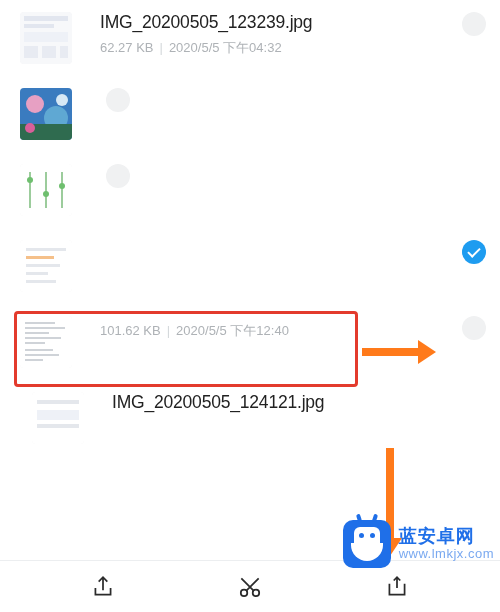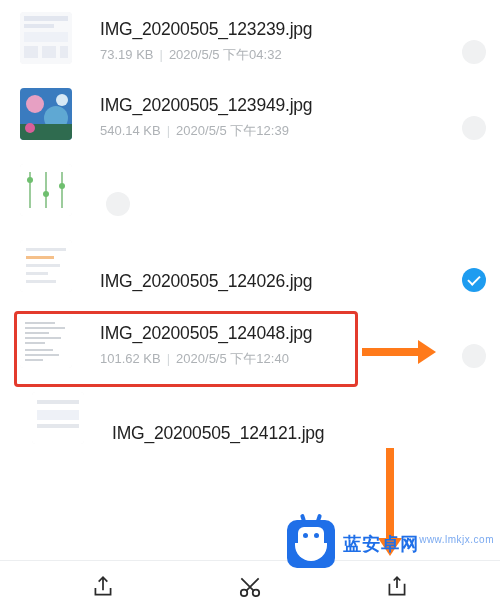--- a/index.html
+++ b/index.html
@@ -1,18 +1,18 @@
 <!DOCTYPE html>
 <html><head>
 <meta charset="utf-8">
 <style>
   * { box-sizing: border-box; margin: 0; padding: 0; }
   html, body { width: 500px; height: 612px; font-family: -apple-system, "Helvetica Neue", Arial, sans-serif; background: #fff; overflow: hidden; }
   .list { width: 100%; }
-  .row { display: flex; align-items: flex-end; padding: 12px 14px 12px 20px; position: relative; }
+  .row { display: flex; align-items: flex-start; padding: 12px 14px 12px 20px; position: relative; }
   .thumb { width: 52px; height: 52px; border-radius: 4px; background: #f5f5f5; flex: 0 0 52px; margin-right: 28px; overflow: hidden; display: flex; align-items: center; justify-content: center; }
   .thumb svg { width: 100%; height: 100%; }
   .meta { flex: 1 1 auto; min-width: 0; }
   .fname { font-size: 17.5px; color: #222; font-weight: 500; letter-spacing: -0.2px; white-space: nowrap; overflow: hidden; text-overflow: ellipsis; }
   .sub { font-size: 13px; color: #aeb2b6; margin-top: 6px; }
   .sub .sep { margin: 0 6px; color: #d4d8db; }
   .radio { width: 24px; height: 24px; border-radius: 50%; background: #f0f1f2; flex: 0 0 24px; margin-left: 6px; }
   .radio.selected { background: #1e9cf0; display: flex; align-items: center; justify-content: center; }
   .radio.selected::after { content: ""; width: 10px; height: 5px; border-left: 2.5px solid #fff; border-bottom: 2.5px solid #fff; transform: rotate(-45deg) translate(1px,-1px); }
 
@@ -32,23 +32,23 @@
   .watermark { position: absolute; right: 6px; bottom: 44px; display: flex; align-items: center; gap: 8px; pointer-events: none; }
   .wm-badge { width: 48px; height: 48px; border-radius: 10px; background: #1f6fe8; position: relative; }
   .wm-badge::before { content: ""; position: absolute; left: 11px; top: 7px; width: 26px; height: 18px; border-radius: 6px 6px 0 0; background: #fff; }
   .wm-badge::after { content: ""; position: absolute; left: 8px; top: 23px; width: 32px; height: 18px; border-radius: 0 0 16px 16px; background: #fff; }
   .wm-eyes { position: absolute; left: 16px; top: 13px; width: 16px; height: 6px; }
   .wm-eyes::before, .wm-eyes::after { content: ""; position: absolute; top: 0; width: 5px; height: 5px; border-radius: 50%; background: #1f6fe8; }
   .wm-eyes::before { left: 0; } .wm-eyes::after { right: 0; }
   .wm-ant { position: absolute; top: -6px; width: 4px; height: 8px; background: #1f6fe8; border-radius: 2px; }
   .wm-ant.l { left: 14px; transform: rotate(-18deg); }
   .wm-ant.r { right: 14px; transform: rotate(18deg); }
-  .wm-text { display: flex; flex-direction: row; line-height: 1.15; }
+  .wm-text { display: flex; flex-direction: column; line-height: 1.15; }
   .wm-text .t1 { font-size: 18px; font-weight: 700; color: #1f6fe8; letter-spacing: 1px; }
-  .wm-text .t2 { font-size: 10px; color: #7aa9f0; letter-spacing: 0.5px; }
+  .wm-text .t2 { font-size: 13px; color: #7aa9f0; letter-spacing: 0.5px; }
 
   .last-row { padding-bottom: 70px; padding-left: 32px; }
 </style>
 </head>
 <body>
 
 <div class="list">
 
   <div class="row">
     <div class="thumb">
@@ -57,39 +57,35 @@
           <rect x="4" y="4" width="44" height="5" fill="#e2e6ef"></rect>
           <rect x="4" y="12" width="30" height="4" fill="#e2e6ef"></rect>
           <rect x="4" y="20" width="44" height="10" fill="#eef1f7"></rect>
           <rect x="4" y="34" width="14" height="12" fill="#e8ebf2"></rect>
           <rect x="22" y="34" width="14" height="12" fill="#e8ebf2"></rect>
           <rect x="40" y="34" width="8" height="12" fill="#e8ebf2"></rect>
         </svg>
     </div>
     <div class="meta">
       <div class="fname">IMG_20200505_123239.jpg</div>
-      <div class="sub"><span>73.19 KB</span><span class="sep">|</span><span>2020/5/5 下午04:32</span></div>
+      <div class="sub"><span>62.27 KB</span><span class="sep">|</span><span>2020/5/5 下午04:32</span></div>
     </div>
     <div class="radio"></div>
   </div>
 
   <div class="row">
     <div class="thumb">
       <svg viewBox="0 0 52 52">
           <rect width="52" height="52" fill="#3a7bbf"></rect>
           <circle cx="15" cy="16" r="9" fill="#e7a0c3"></circle>
           <circle cx="36" cy="30" r="12" fill="#5fa8d3"></circle>
           <rect x="0" y="36" width="52" height="16" fill="#2f6b4f"></rect>
           <circle cx="10" cy="40" r="5" fill="#d95f9a"></circle>
           <circle cx="42" cy="12" r="6" fill="#d7e8f5"></circle>
         </svg>
-    </div>
-    <div class="meta">
-      <div class="fname">IMG_20200505_123949.jpg</div>
-      <div class="sub"><span>540.14 KB</span><span class="sep">|</span><span>2020/5/5 下午12:39</span></div>
     </div>
     <div class="radio"></div>
   </div>
 
   <div class="row">
     <div class="thumb">
       <svg viewBox="0 0 52 52">
           <rect width="52" height="52" fill="#ffffff"></rect>
           <line x1="10" y1="8" x2="10" y2="44" stroke="#9ccc9c" stroke-width="2"></line>
           <line x1="26" y1="8" x2="26" y2="44" stroke="#9ccc9c" stroke-width="2"></line>
@@ -107,41 +103,39 @@
       <svg viewBox="0 0 52 52">
           <rect width="52" height="52" fill="#ffffff"></rect>
           <rect x="6" y="8" width="40" height="3" fill="#e4e7ec"></rect>
           <rect x="6" y="16" width="28" height="3" fill="#f5c08a"></rect>
           <rect x="6" y="24" width="34" height="3" fill="#e4e7ec"></rect>
           <rect x="6" y="32" width="22" height="3" fill="#e4e7ec"></rect>
           <rect x="6" y="40" width="30" height="3" fill="#e4e7ec"></rect>
         </svg>
     </div>
     <div class="meta">
-      <div class="fname">IMG_20200505_124026.jpg</div>
     </div>
     <div class="radio selected"></div>
   </div>
 
   <div class="row">
     <div class="thumb">
       <svg viewBox="0 0 52 52">
           <rect width="52" height="52" fill="#ffffff"></rect>
           <rect x="5" y="6" width="30" height="2" fill="#cfd3d8"></rect>
           <rect x="5" y="11" width="40" height="2" fill="#cfd3d8"></rect>
           <rect x="5" y="16" width="24" height="2" fill="#cfd3d8"></rect>
           <rect x="5" y="21" width="36" height="2" fill="#cfd3d8"></rect>
           <rect x="5" y="26" width="20" height="2" fill="#cfd3d8"></rect>
           <rect x="5" y="33" width="28" height="2" fill="#cfd3d8"></rect>
           <rect x="5" y="38" width="34" height="2" fill="#cfd3d8"></rect>
           <rect x="5" y="43" width="18" height="2" fill="#cfd3d8"></rect>
         </svg>
     </div>
     <div class="meta">
-      <div class="fname">IMG_20200505_124048.jpg</div>
       <div class="sub"><span>101.62 KB</span><span class="sep">|</span><span>2020/5/5 下午12:40</span></div>
     </div>
     <div class="radio"></div>
   </div>
 
   <div class="row last-row">
     <div class="thumb">
       <svg viewBox="0 0 52 52">
           <rect width="52" height="52" fill="#ffffff"></rect>
           <rect x="5" y="8" width="42" height="4" fill="#e4e7ec"></rect>

